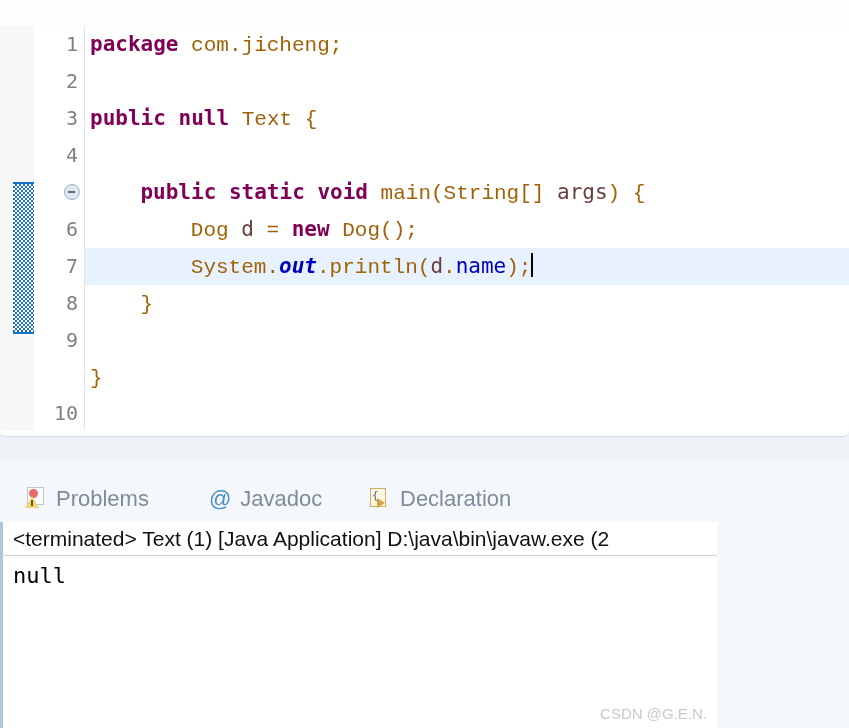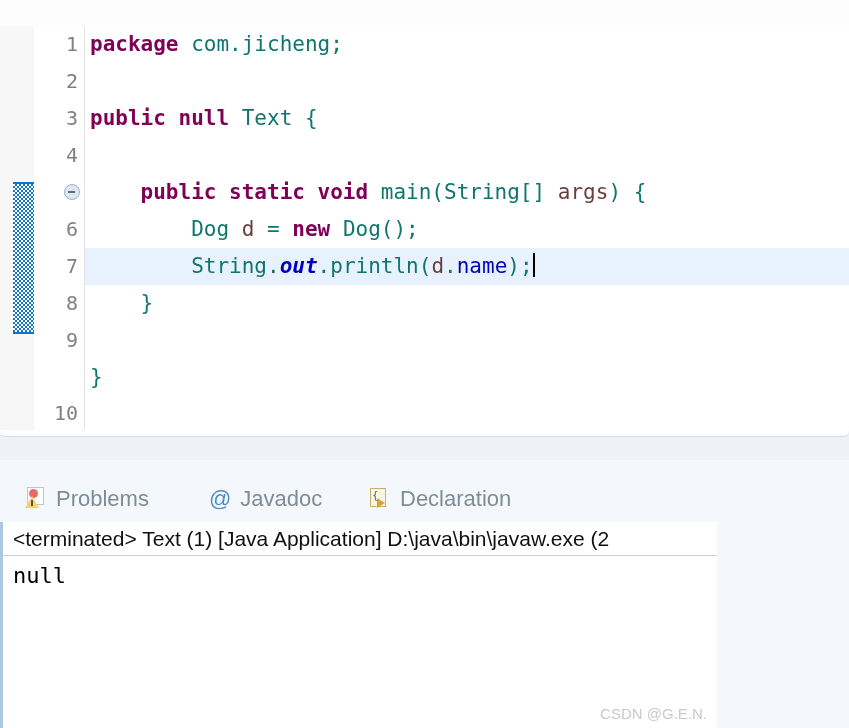--- a/index.html
+++ b/index.html
@@ -190,21 +190,21 @@
     line-height: 37px;
     white-space: pre;
     font-family: "DejaVu Sans Mono", monospace;
     font-size: 21px;
     color: #000000;
   }
   .code-line .txt { padding-left: 5px; }
   .code-line.current { background: #e8f2fe; }
 
   .kw   { color: #7f0055; font-weight: bold; }
-  .plain{ color: #0f766e; }
+  .plain{ color: #a16207; font-family: Liberation Mono, monospace; }
   .param{ color: #6a3e3e; }
   .field{ color: #0000c0; }
   .statfield { color: #0000c0; font-weight: bold; font-style: italic; }
   .localv { color: #6a3e3e; }
 
   .caret {
     display: inline-block;
     width: 2px;
     height: 24px;
     background: #000000;
@@ -481,21 +481,21 @@
 
     <div class="gutter-sep"></div>
 
     <div class="code-area">
       <div class="code-line" style="top:0px;"><span class="txt"><span class="kw">package</span><span class="plain"> com.jicheng;</span></span></div>
       <div class="code-line" style="top:37px;"><span class="txt"></span></div>
       <div class="code-line" style="top:74px;"><span class="txt"><span class="kw">public null</span><span class="plain"> Text {</span></span></div>
       <div class="code-line" style="top:111px;"><span class="txt"></span></div>
       <div class="code-line" style="top:148px;"><span class="txt"><span class="plain">    </span><span class="kw">public static void</span><span class="plain"> main(String[] </span><span class="param">args</span><span class="plain">) {</span></span></div>
       <div class="code-line" style="top:185px;"><span class="txt"><span class="plain">        Dog </span><span class="localv">d</span><span class="plain"> = </span><span class="kw">new</span><span class="plain"> Dog();</span></span></div>
-      <div class="code-line current" style="top:222px;"><span class="txt"><span class="plain">        String.</span><span class="statfield">out</span><span class="plain">.println(</span><span class="localv">d</span><span class="plain">.</span><span class="field">name</span><span class="plain">);</span><span class="caret"></span></span></div>
+      <div class="code-line current" style="top:222px;"><span class="txt"><span class="plain">        System.</span><span class="statfield">out</span><span class="plain">.println(</span><span class="localv">d</span><span class="plain">.</span><span class="field">name</span><span class="plain">);</span><span class="caret"></span></span></div>
       <div class="code-line" style="top:259px;"><span class="txt"><span class="plain">    }</span></span></div>
       <div class="code-line" style="top:296px;"><span class="txt"></span></div>
       <div class="code-line" style="top:333px;"><span class="txt"><span class="plain">}</span></span></div>
     </div>
 
     <div class="editor-bottom-strip"></div>
     <div class="h-scroll">
       <span class="h-scroll-left-arrow"></span>
     </div>
   </div>

